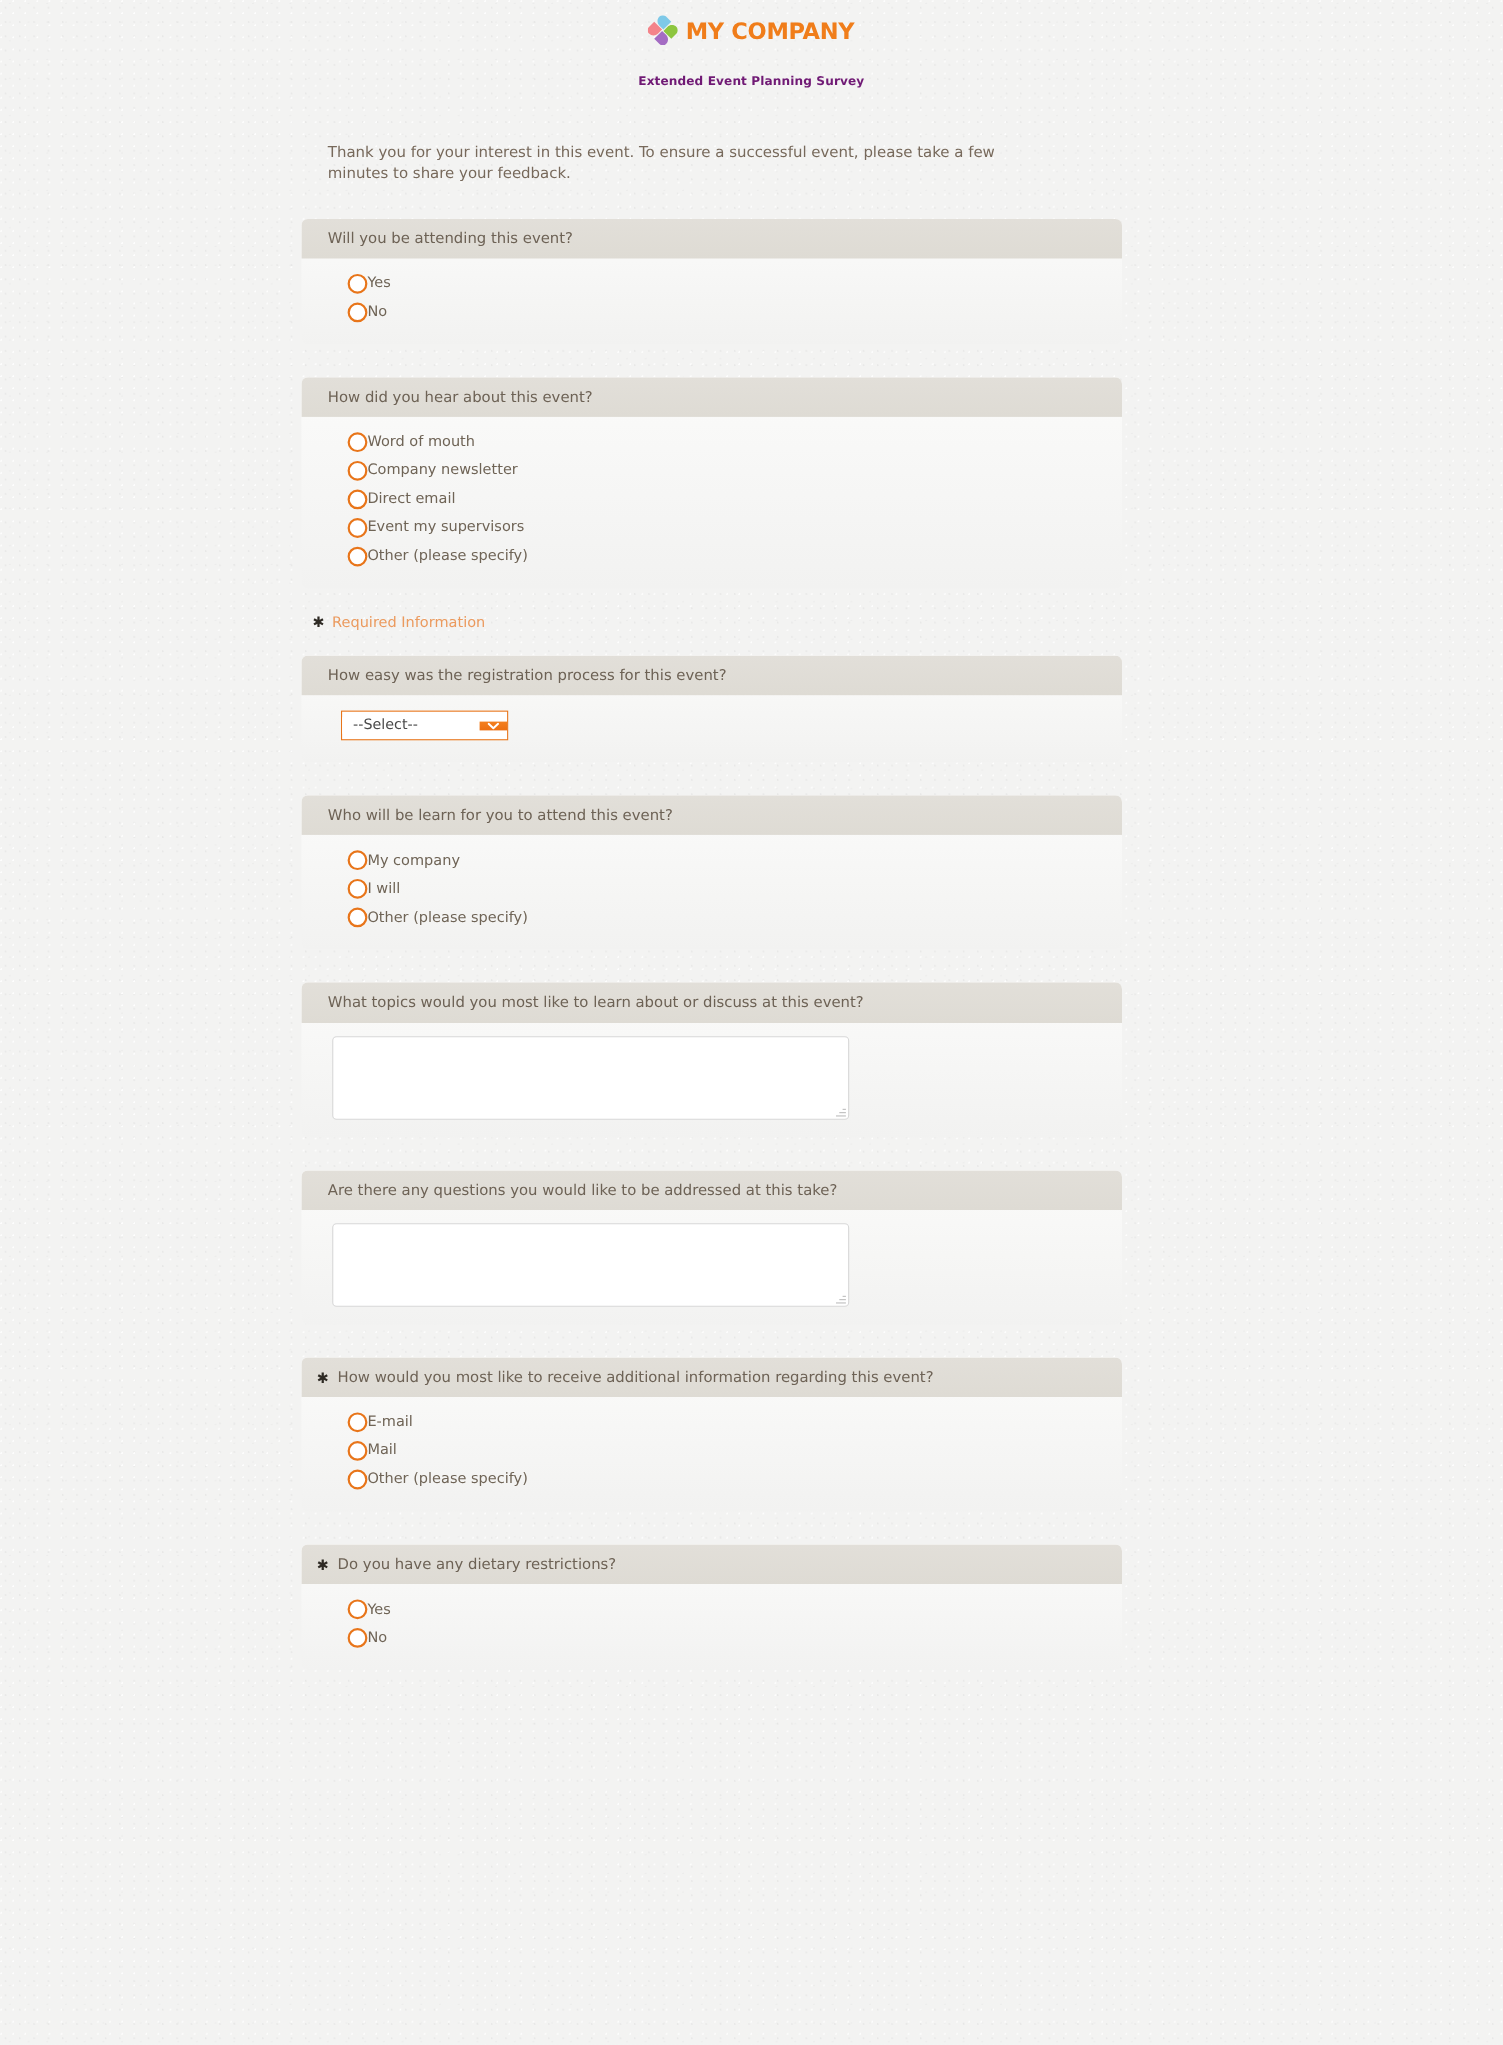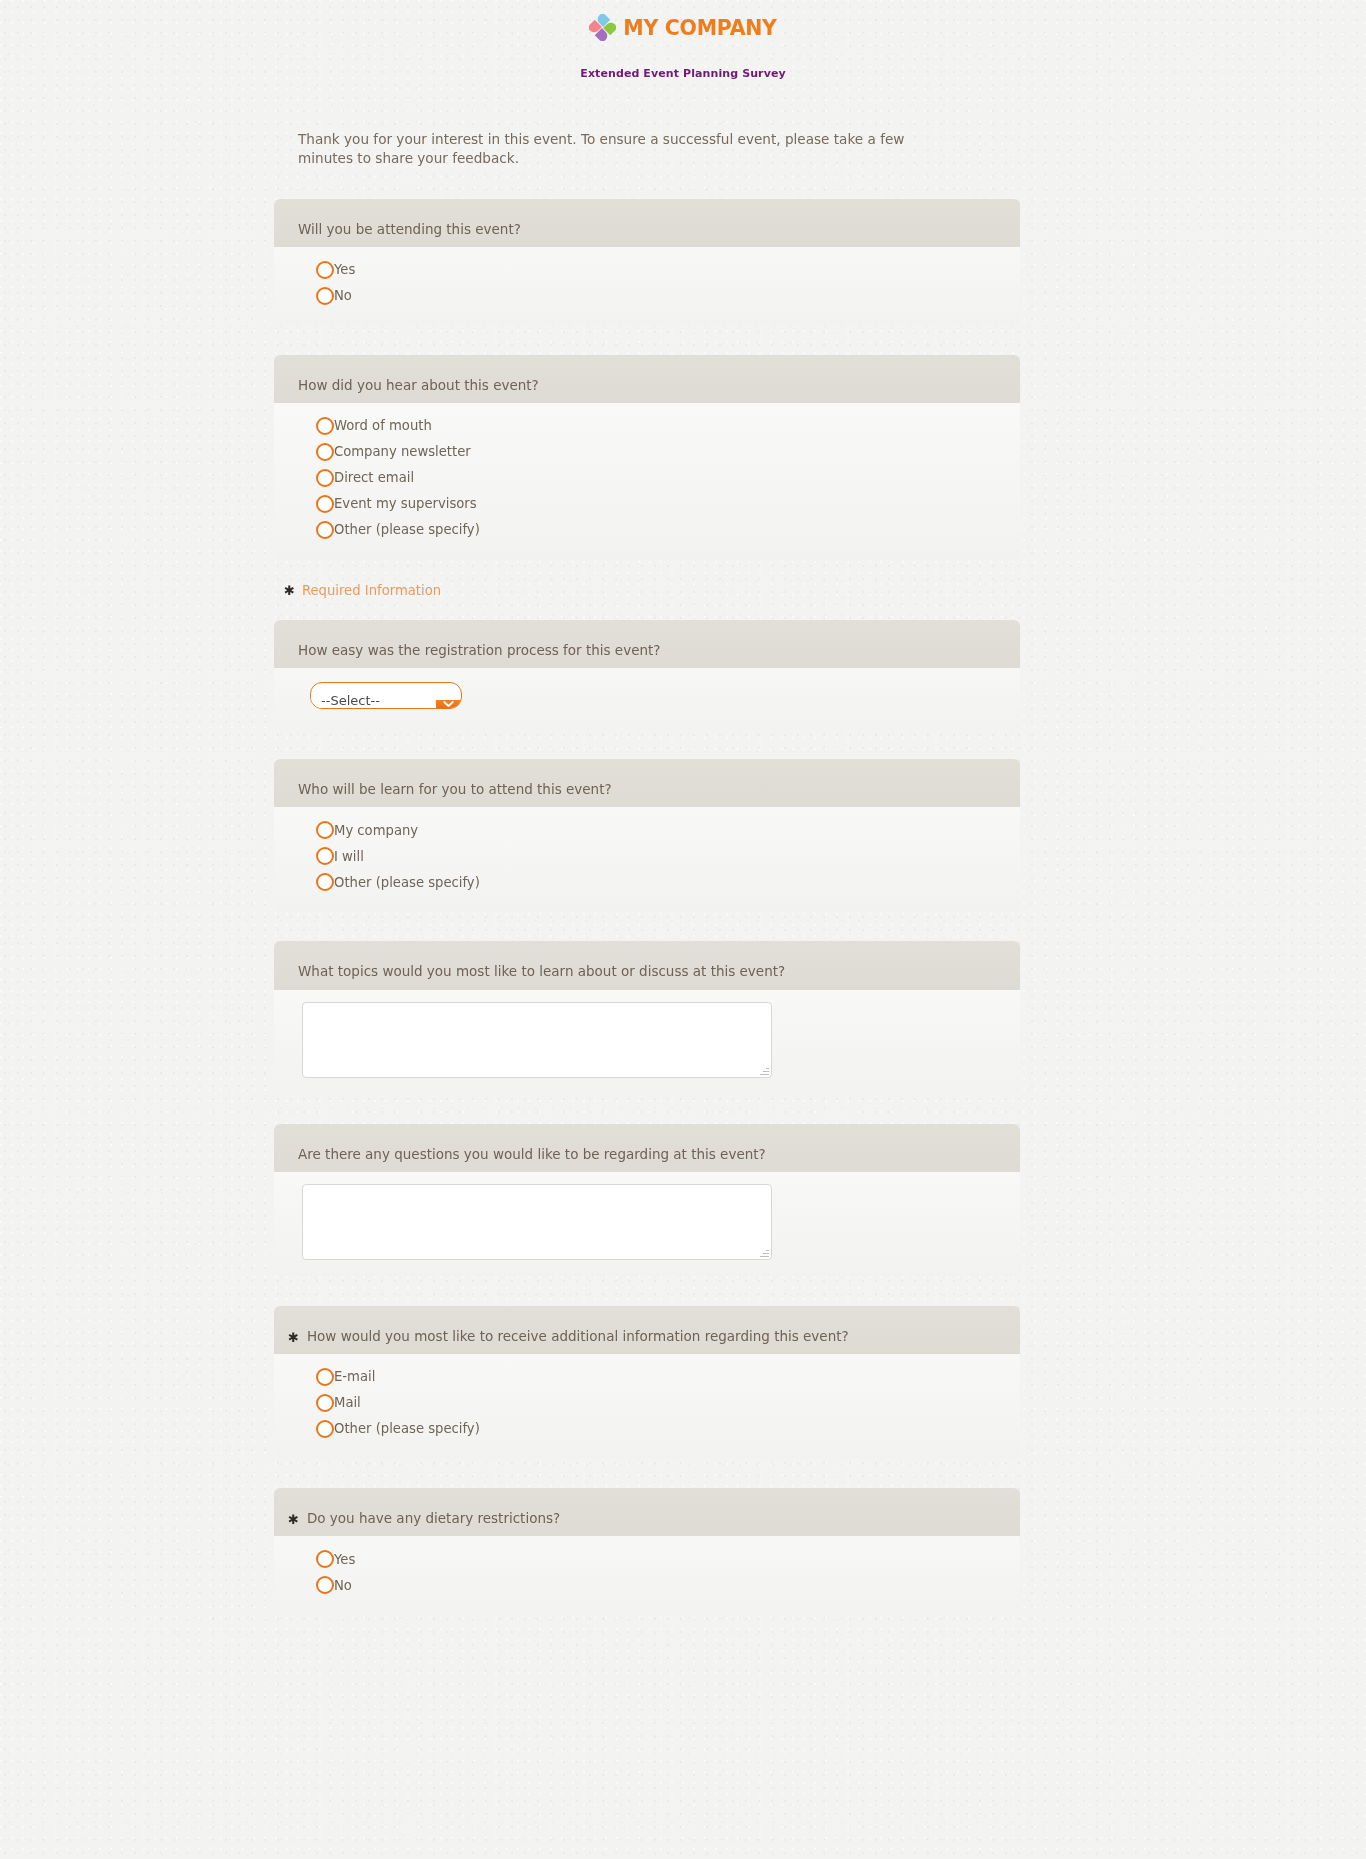--- a/index.html
+++ b/index.html
@@ -83,21 +83,21 @@
     margin-top: 30px;
     background: linear-gradient(#fbfbfa, #f2f2f1);
     border-radius: 6px;
     overflow: hidden;
     box-shadow: 0 0 0 0 transparent;
   }
   .qblock.gap-small { margin-top: 22px; }
 
   .qhead {
     background: linear-gradient(#e2dfd9, #dedbd4);
-    padding: 22px 16px 10px 24px;
+    padding: 10px 16px 10px 24px;
     font-size: 13.5px;
     color: #6d6255;
     line-height: 1.2;
     display: flex;
     align-items: baseline;
     gap: 8px;
   }
   .qhead .req-star {
     color: #2e2a24;
     font-size: 13px;
@@ -148,24 +148,24 @@
   }
   .required-line .star {
     color: #2e2a24;
     font-size: 13px;
     line-height: 1;
   }
 
   
   .select-wrap {
     display: inline-flex;
-    align-items: flex-end;
+    align-items: center;
     height: 27px;
     border: 1.5px solid #e8751a;
-    border-radius: 12px;
+    border-radius: 0;
     overflow: hidden;
     background: #ffffff;
     width: 152px;
     box-sizing: border-box;
   }
   .select-value {
     flex: 1 1 auto;
     display: flex;
     align-items: center;
     padding-left: 10px;
@@ -333,21 +333,21 @@
               <i></i>
               <i></i>
               <i></i>
             </span>
         </div>
       </div>
     </div>
 
     <div class="qblock">
       <div class="qhead">
-        <span>Are there any questions you would like to be regarding at this event?</span>
+        <span>Are there any questions you would like to be addressed at this take?</span>
       </div>
       <div class="qbody text-body">
         <div class="ta">
           <span class="grip">
               <i></i>
               <i></i>
               <i></i>
             </span>
         </div>
       </div>

